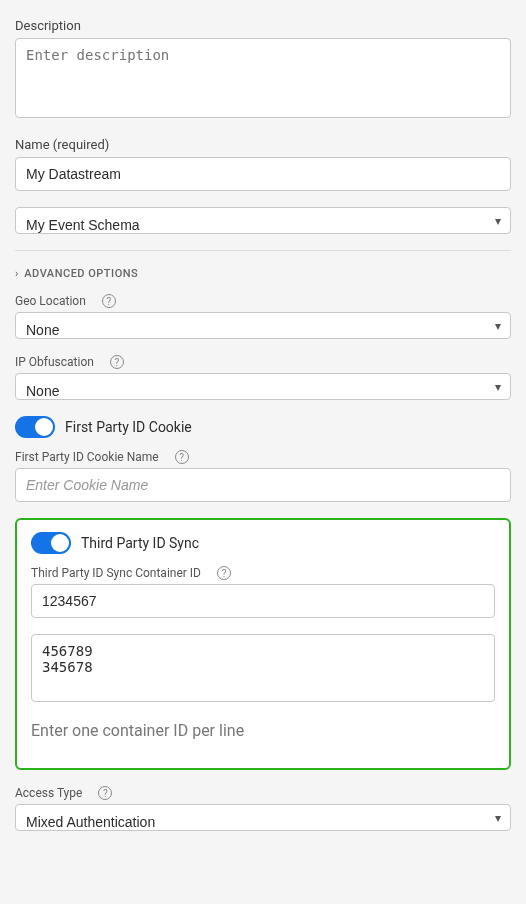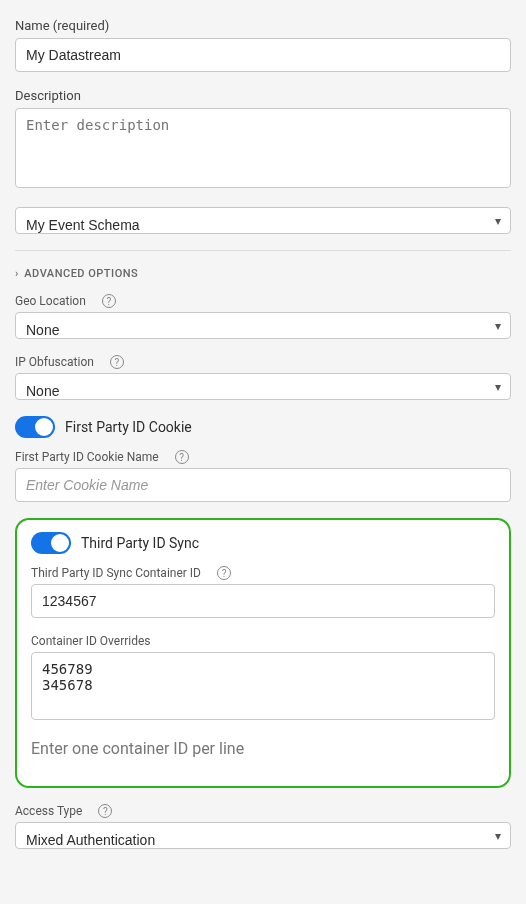--- a/index.html
+++ b/index.html
@@ -183,21 +183,21 @@
       top: 2px;
       transition: 0.2s;
     }
 
     .toggle-knob.on {
       right: 2px;
     }
 
     .highlighted-section {
       border: 2px solid #2cb21a;
-      border-radius: 14px;
+      border-radius: 6px;
       padding: 12px 14px;
       background: #fff;
       margin-bottom: 16px;
     }
 
     .container-id-textarea {
       height: 68px;
       font-style: normal;
     }
 
@@ -210,27 +210,27 @@
     .name-input-value {
       font-style: normal;
     }
   </style>
 </head>
 <body>
 
 <div class="page-container">
 
   <div class="field-group">
+    <label class="field-label">Description</label>
+    <textarea class="description-textarea" placeholder="Enter description" style=""></textarea>
+  </div>
+
+  <div class="field-group">
     <label class="field-label">Name (required)</label>
     <input type="text" class="name-input-value" value="My Datastream" style="">
-  </div>
-
-  <div class="field-group">
-    <label class="field-label">Description</label>
-    <textarea class="description-textarea" placeholder="Enter description" style=""></textarea>
   </div>
 
   <div class="field-group">
     <div class="select-wrapper">
       <select class="select-field">
         <option>My Event Schema</option>
       </select>
       <span class="select-chevron">▾</span>
     </div>
   </div>
@@ -300,23 +300,20 @@
 
     <div class="field-group">
       <div class="field-label-small">
         <span>Third Party ID Sync Container ID</span>
         <span class="help-icon">?</span>
       </div>
       <input type="text" value="1234567" style="">
     </div>
 
     <div class="field-group">
-      <div class="field-label-small">
-        <span>Container ID Overrides</span>
-      </div>
       <textarea class="container-id-textarea" style="">456789
 345678</textarea>
       <div class="hint-text">Enter one container ID per line</div>
     </div>
 
   </div>
 
   <div class="field-group">
     <div class="field-label-small">
       <span>Access Type</span>

